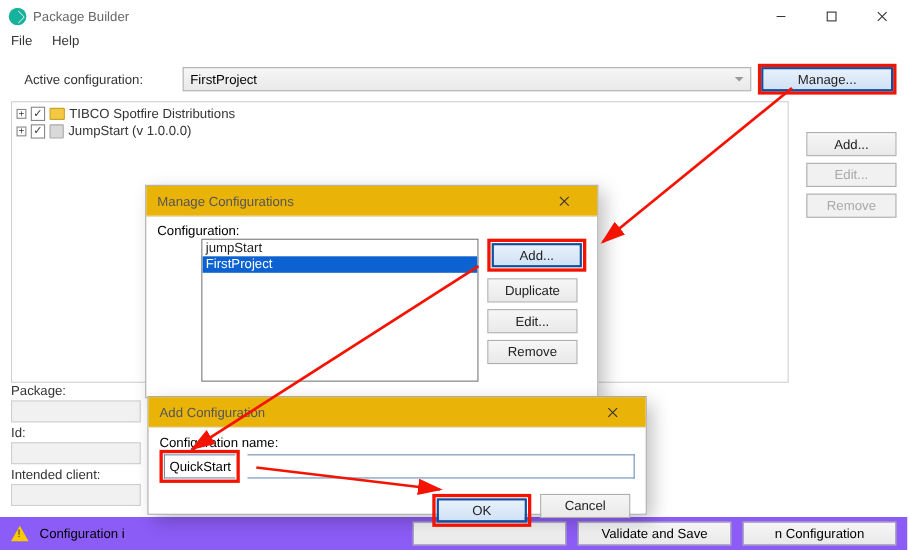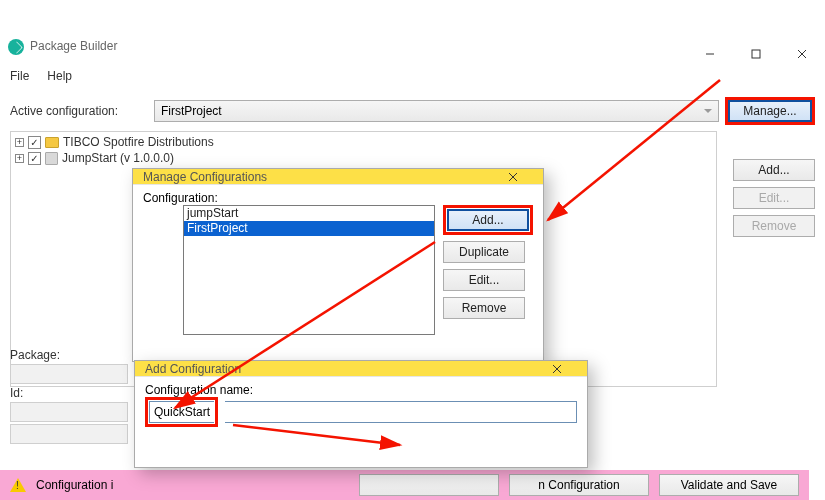--- a/index.html
+++ b/index.html
@@ -1,31 +1,31 @@
 <!DOCTYPE html>
 <html><head>
 <meta charset="utf-8">
 <style>
   * { box-sizing: border-box; font-family: "Segoe UI", Tahoma, sans-serif; font-size: 12px; }
   body { margin: 0; background: #fff; width: 825px; height: 500px; overflow: hidden; position: relative; }
 
   
-  .titlebar { height: 30px; display: flex; padding: 0 0 0 8px; color: #5d5d5d; margin-top: 39px; }
+  .titlebar { height: 30px; display: flex; align-items: center; padding: 0 0 0 8px; color: #5d5d5d; }
   .titlebar .app-icon { width: 16px; height: 16px; border-radius: 50%; background: #17b29c; margin-right: 6px; display: flex; align-items: center; justify-content: center; }
   .titlebar .app-icon::before { content: ""; width: 8px; height: 8px; border-top: 1.5px solid #fff; border-right: 1.5px solid #fff; transform: rotate(45deg); border-radius: 1px; }
   .titlebar .title-text { flex: 1; font-size: 12px; color: #666; }
   .win-controls { display: flex; height: 30px; }
   .win-btn { width: 46px; display: flex; align-items: center; justify-content: center; color: #333; }
   .win-btn svg { stroke: #333; fill: none; stroke-width: 1; }
 
   
   .menubar { height: 22px; display: flex; align-items: flex-start; padding: 0 10px; gap: 18px; color: #333; }
 
   
-  .config-row { display: flex; align-items: center; padding: 6px 10px; gap: 6px; }
+  .config-row { display: flex; align-items: center; padding: 6px 10px; gap: 6px; margin-left: 12px; }
   .config-label { width: 138px; color: #333; }
   .config-select { flex: 1; height: 22px; background: linear-gradient(#f6f6f6,#e9e9e9); border: 1px solid #adadad; display: flex; align-items: center; padding: 0 6px; position: relative; }
   .config-select .caret { position: absolute; right: 6px; top: 50%; width: 0; height: 0; border-left: 4px solid transparent; border-right: 4px solid transparent; border-top: 4px solid #9a9a9a; transform: translateY(-50%); }
   .manage-wrap { border: 3px solid #f41300; padding: 0; }
   .btn { width: 82px; height: 22px; background: linear-gradient(#f6f6f6,#e9e9e9); border: 1px solid #adadad; display: inline-flex; align-items: center; justify-content: center; color: #222; }
   .btn.blue-focus { border: 2px solid #0f4f9e; background: linear-gradient(#e8f0fa,#d0e2f6); }
   .btn.disabled { color: #a9a9a9; background: #f1f1f1; }
 
   
   .main { position: relative; padding: 0 10px; }
@@ -37,28 +37,28 @@
   .folder-icon { width: 14px; height: 11px; background: #f5c842; border: 1px solid #caa22d; border-radius: 1px; }
   .pkg-icon { width: 13px; height: 13px; border: 1px solid #aaa; background: #d9d9d9; border-radius: 1px; }
 
   .side-buttons { position: absolute; right: 10px; top: 28px; display: flex; flex-direction: column; gap: 6px; }
 
   .left-fields { position: absolute; left: 10px; top: 348px; display: flex; flex-direction: column; gap: 2px; }
   .left-fields label { color: #333; }
   .left-fields .field { width: 118px; height: 20px; background: #f1f1f1; border: 1px solid #cfcfcf; }
 
   
-  .bottombar { position: absolute; left: 0; right: 16px; bottom: 0; height: 30px; background: #f9a8d4; display: flex; align-items: center; padding: 0 10px; gap: 10px; }
+  .bottombar { position: absolute; left: 0; right: 0; bottom: 0; height: 30px; background: #8b5cf6; display: flex; align-items: center; padding: 0 10px; gap: 10px; }
   .warn-icon { width:0;height:0;border-left:8px solid transparent;border-right:8px solid transparent;border-bottom:14px solid #f9c900; position: relative; }
   .warn-icon::after { content: "!"; position: absolute; left: -2px; top: 2px; font-size: 10px; color:#333; }
   .bottom-btn { height: 22px; padding: 0 12px; background: linear-gradient(#f6f6f6,#e9e9e9); border: 1px solid #adadad; display: inline-flex; align-items: center; justify-content: center; }
 
   
   .dialog { position: absolute; background: #fff; border: 1px solid #aaa; box-shadow: 6px 6px 16px rgba(0,0,0,0.25); }
-  .dialog .dlg-title { height: 16px; display: flex; align-items: center; padding: 0 10px; color: #555; background: #fde047; border-bottom: 1px solid #e6e6e6; }
+  .dialog .dlg-title { height: 28px; display: flex; align-items: center; padding: 0 10px; color: #555; background: #eab308; border-bottom: 1px solid #e6e6e6; }
   .dlg-close { margin-left: auto; width: 40px; display: flex; align-items:center; justify-content:center; }
   .dlg-body { padding: 6px 10px 10px 10px; }
   .listbox { border: 1px solid #7a7a7a; width: 296px; height: 130px; overflow: hidden; background: #fff; }
   .listbox .item { height: 15px; padding: 0 3px; color: #222; }
   .listbox .item.selected { background: #0b62d0; color: #fff; }
   .dlg-side { display:flex; flex-direction:column; gap:6px; margin-left:8px; }
   .hl-red { border: 3px solid #f41300; padding: 1px; display: inline-block; }
   .text-input { width: 428px; height: 22px; border: 1px solid #6b8fb4; padding: 0 4px; color: #222; display: flex; align-items: center; }
   .row { display:flex;padding-left:40px; }
 
@@ -96,21 +96,21 @@
   <span>Help</span>
 </div>
 
 <div class="config-row">
   <span class="config-label">Active configuration:</span>
   <div class="config-select">
     <span>FirstProject</span>
     <span class="caret"></span>
   </div>
   <span class="manage-wrap">
-    <span class="btn blue-focus" style="width:84px">Manage...</span>
+    <span class="btn blue-focus" style="width:120px">Manage...</span>
   </span>
 </div>
 
 <div class="main">
   <div class="tree">
     <div class="tree-row">
       <span class="expander">+</span>
       <span class="chk"></span>
       <span class="folder-icon"></span>
       <span>TIBCO Spotfire Distributions</span>
@@ -128,30 +128,31 @@
     <span class="btn disabled">Edit...</span>
     <span class="btn disabled">Remove</span>
   </div>
 </div>
 
 <div class="left-fields">
   <label>Package:</label>
   <div class="field"></div>
   <label>Id:</label>
   <div class="field"></div>
+  <label>Intended client:</label>
   <div class="field"></div>
 </div>
 
 <div class="bottombar">
   <span class="warn-icon"></span>
   <span>Configuration i</span>
   <span style="flex:1"></span>
   <span class="bottom-btn" style="width:140px"></span>
+  <span class="bottom-btn" style="width:140px">Validate and Save</span>
   <span class="bottom-btn" style="width:140px">n Configuration</span>
-  <span class="bottom-btn" style="width:140px">Validate and Save</span>
 </div>
 
 <div class="dialog" style="left:132px; top:168px; width:412px; height:194px;">
   <div class="dlg-title">
     <span>Manage Configurations</span>
     <span class="dlg-close">
         <svg width="10" height="10" stroke="#333" stroke-width="1">
           <line x1="1" y1="1" x2="9" y2="9"></line>
           <line x1="9" y1="1" x2="1" y2="9"></line>
         </svg>
@@ -189,20 +190,26 @@
   <div class="dlg-body">
     <div>Configuration name:</div>
     <div style="display:flex; align-items:center; gap:10px;">
       <span class="hl-red" style="margin-right:-3px">
         <span style="display:inline-flex; align-items:center; height:22px; padding:0 4px; border-top:1px solid #6b8fb4; border-left:1px solid #6b8fb4; border-bottom:1px solid #6b8fb4;">
           <span>QuickStart</span>
             <span class="caret-bar"></span>
         </span>
       </span>
       <span class="text-input" style="flex:1; border-left:none"></span>
+    </div>
+    <div style="display:flex; justify-content:flex-end; gap:8px; margin-top:10px; padding-right:4px;">
+      <span class="hl-red">
+        <span class="btn blue-focus">OK</span>
+      </span>
+      <span class="btn">Cancel</span>
     </div>
   </div>
 </div>
 
 <svg class="overlay">
   <defs>
     <marker id="ah" markerWidth="10" markerHeight="10" refX="8" refY="3" orient="auto">
       <path d="M0,0 L9,3 L0,6 Z" fill="#f41300"></path>
     </marker>
   </defs>

